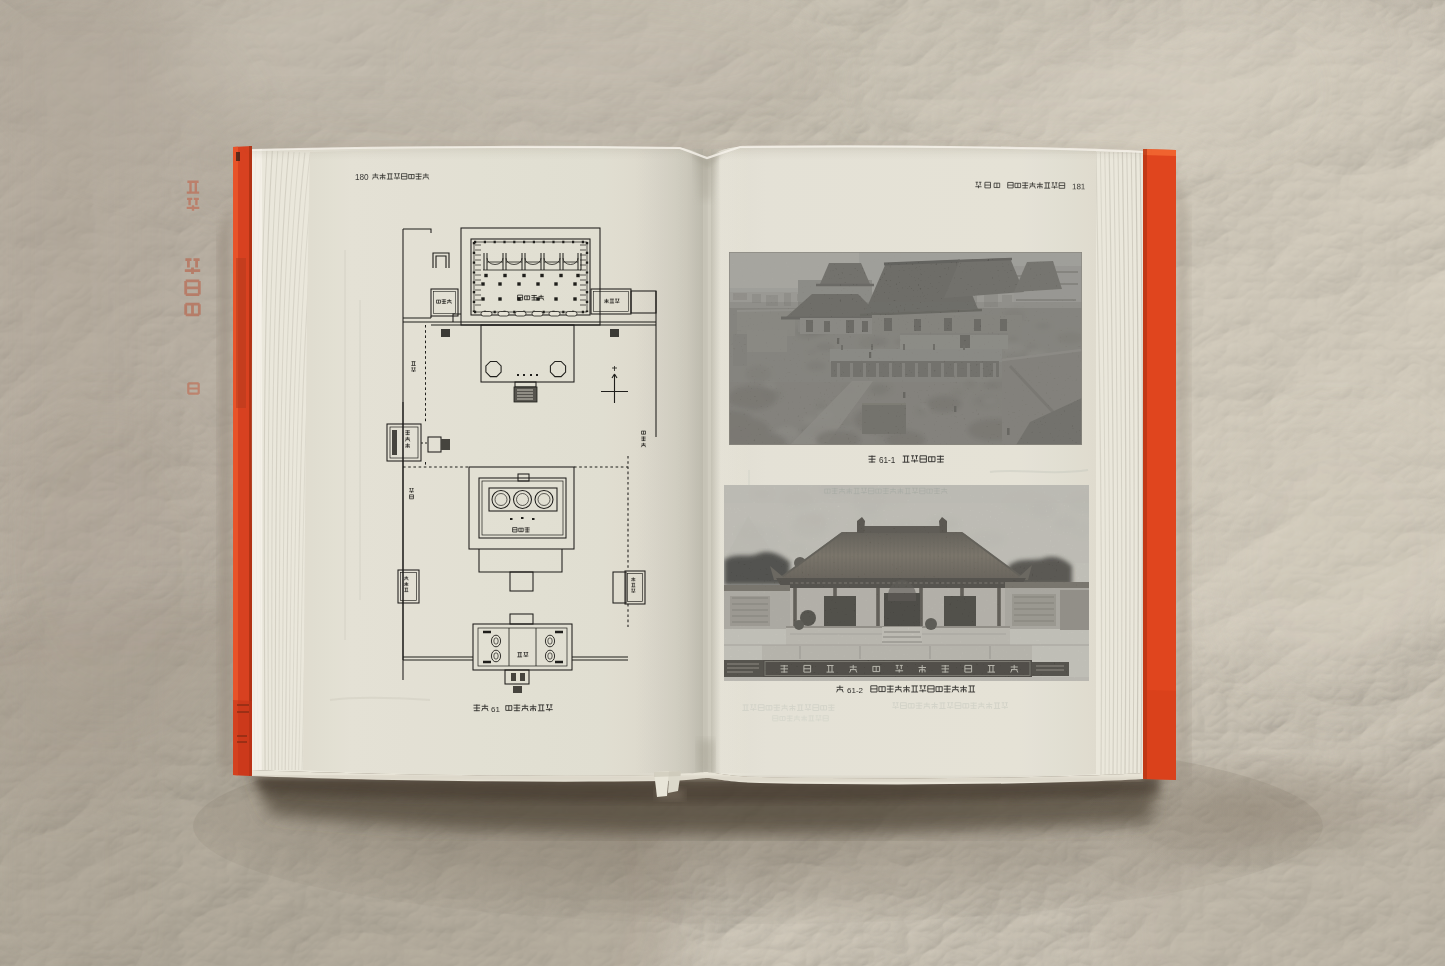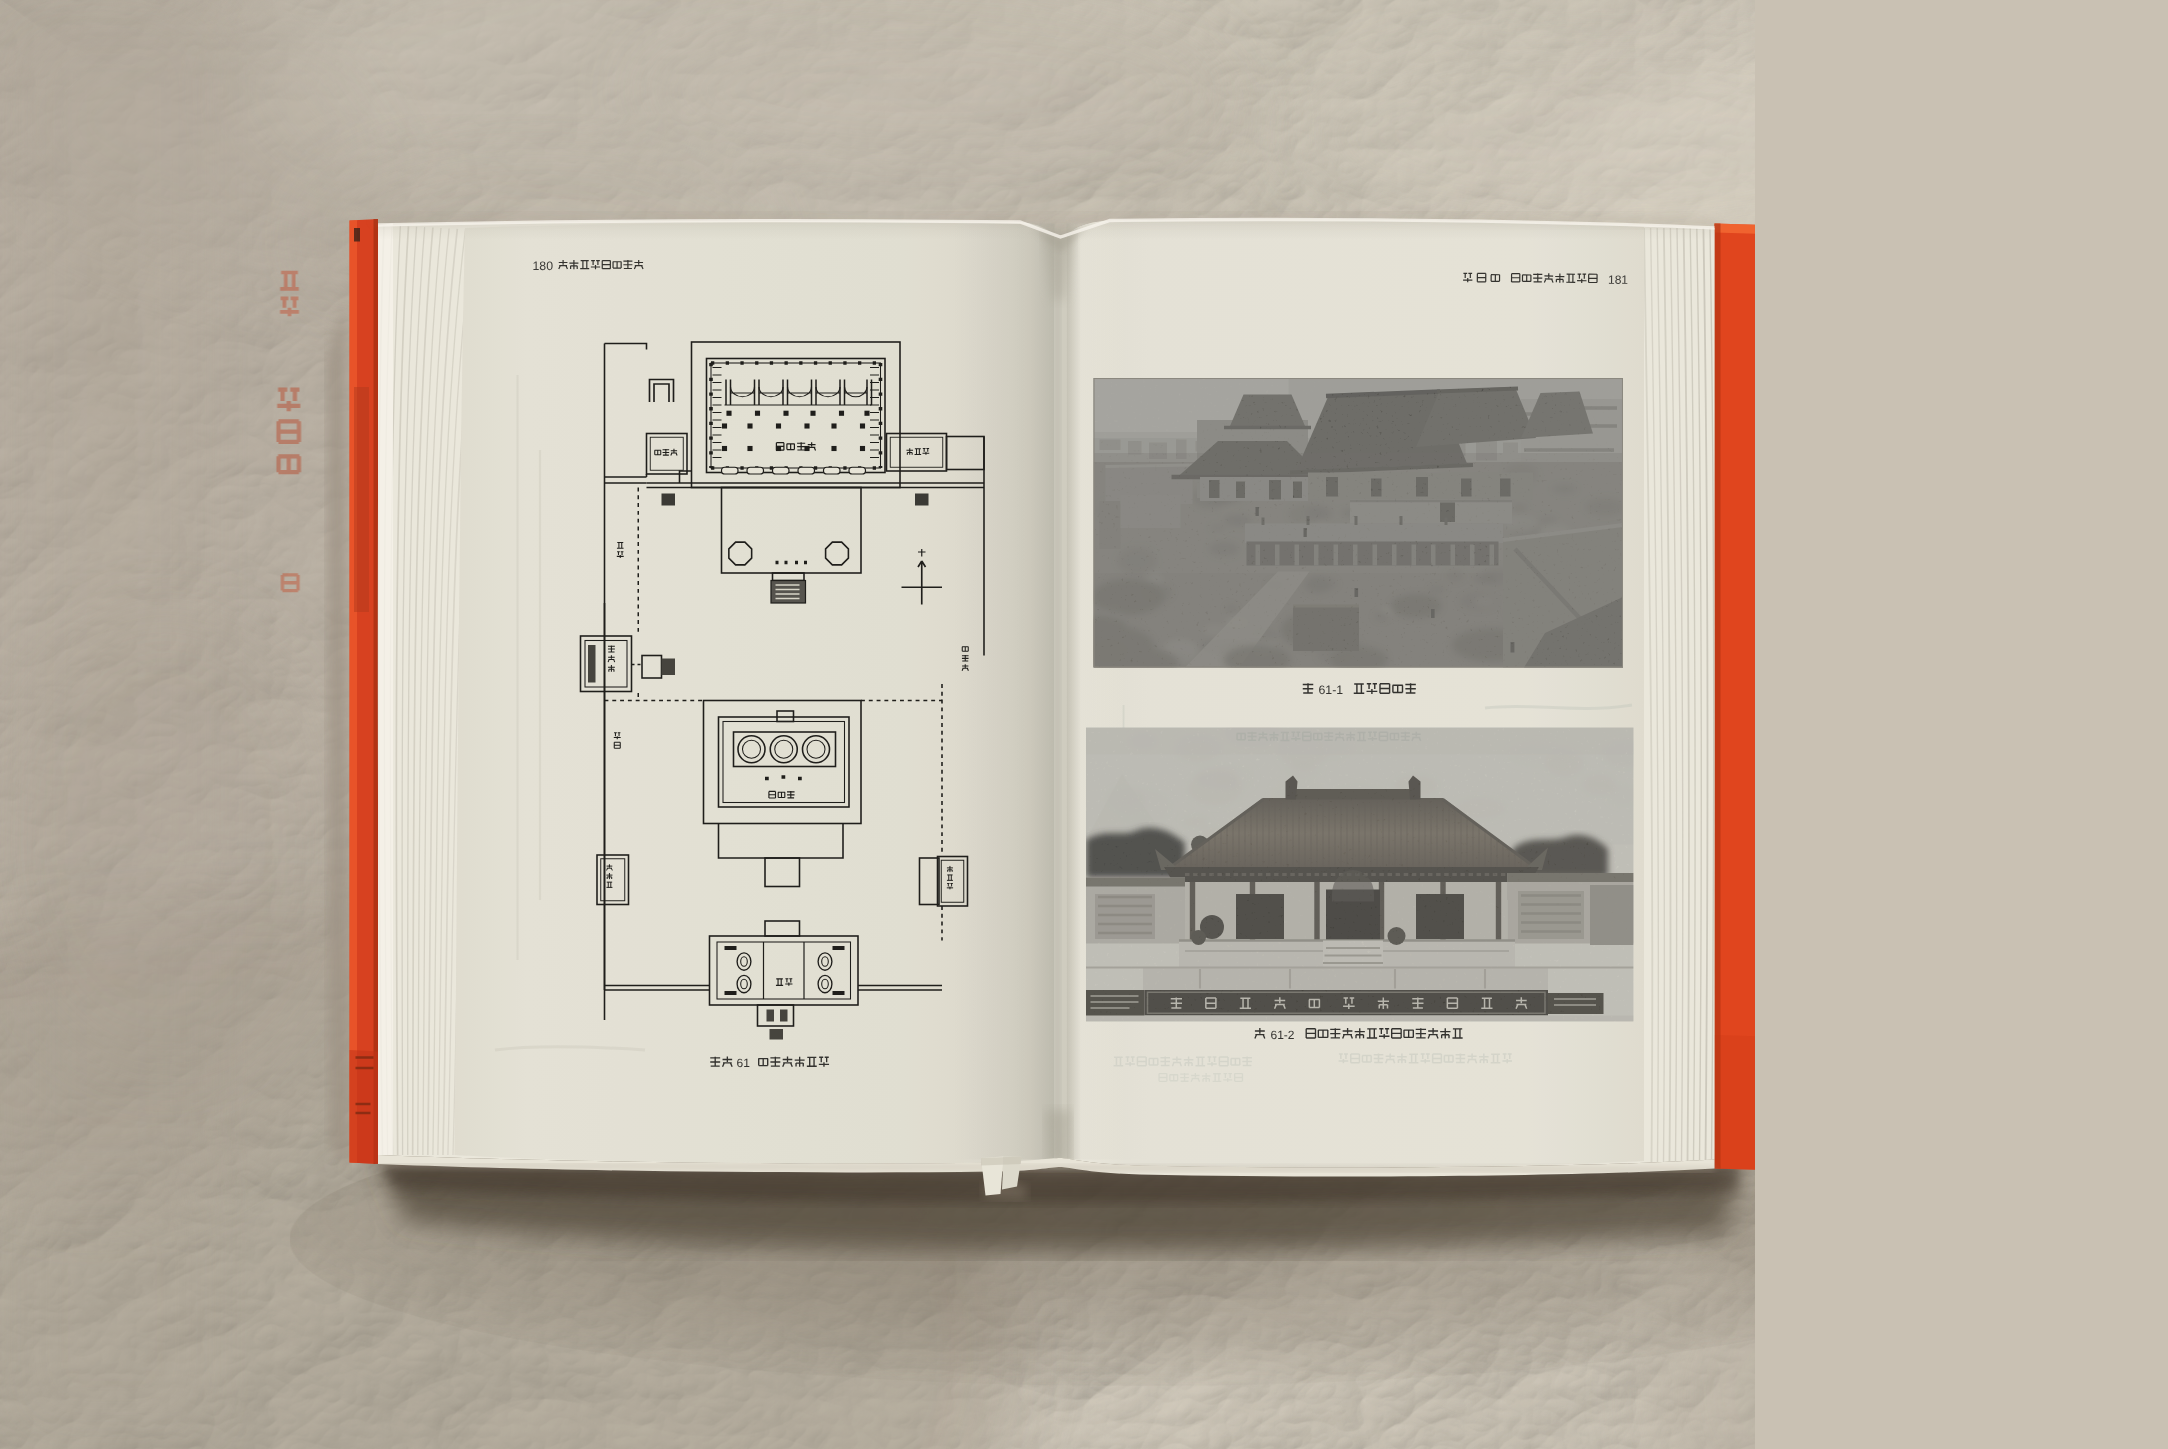--- a/index.html
+++ b/index.html
@@ -1,16 +1,16 @@
 <!DOCTYPE html>
 <html><head>
 <meta charset="utf-8">
 <style>
 html,body{margin:0;padding:0;background:#c9c1b3;}
-#scene{position:relative;width:1170px;height:966px;overflow:hidden;
+#scene{position:relative;width:1445px;height:966px;overflow:hidden;
   font-family:"Liberation Sans",sans-serif;}
 svg{display:block;}
 </style>
 </head>
 <body>
 
 <div id="scene">
 <svg xmlns="http://www.w3.org/2000/svg" width="1445" height="966" viewBox="0 0 1445 966">
 <defs>
 <filter id="cloth" x="-2%" y="-2%" width="104%" height="104%">

